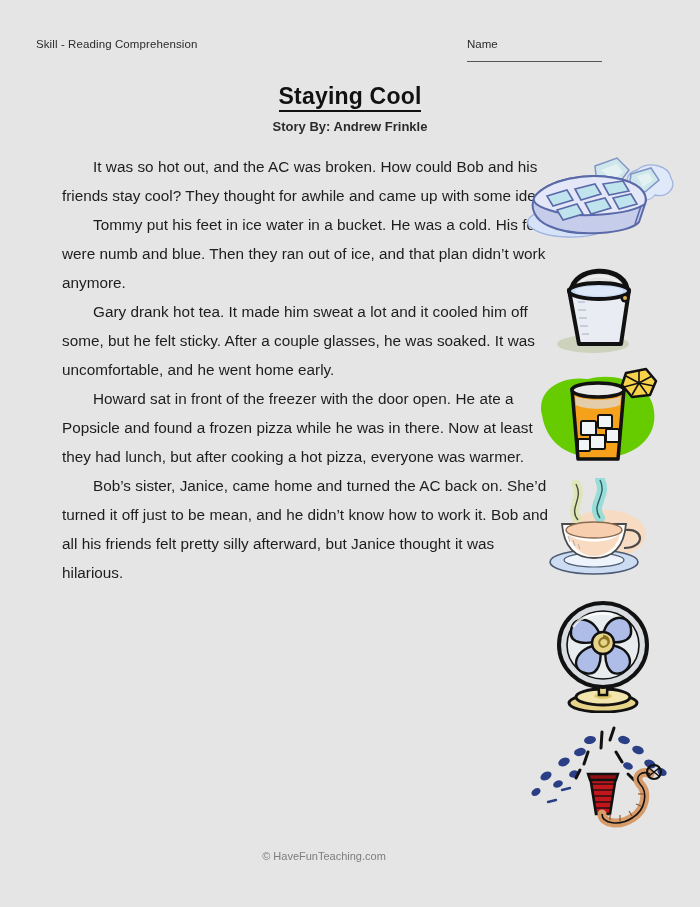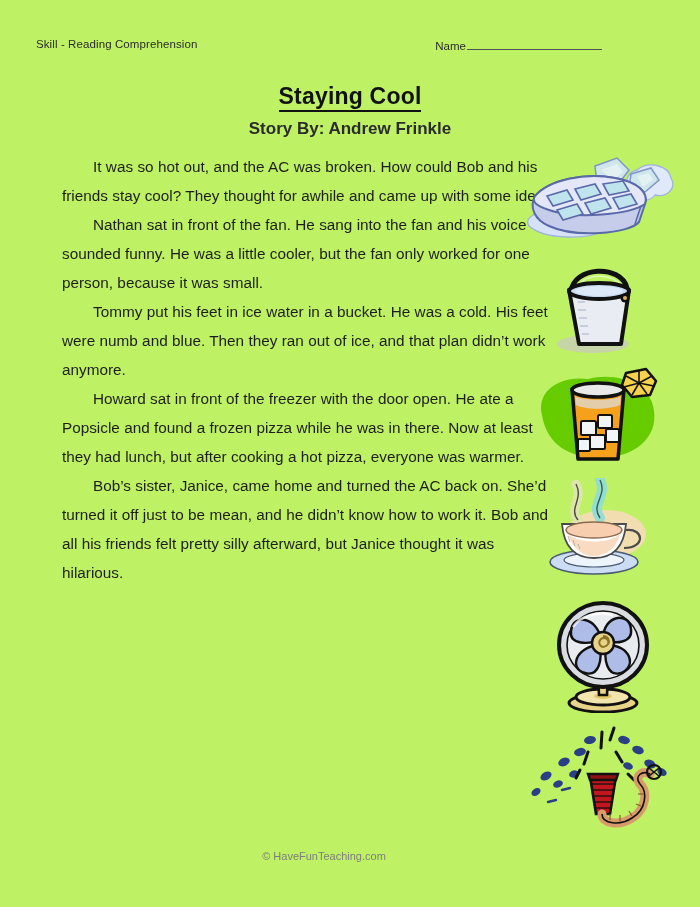--- a/index.html
+++ b/index.html
@@ -12,21 +12,21 @@
     height: 907px;
     font-family: "Liberation Sans", sans-serif;
     color: #1a1a1a;
     position: relative;
     overflow: hidden;
   }
   .page {
     position: relative;
     width: 700px;
     height: 907px;
-    background: #bef264;
+    background: #e5e5e5;
   }
 
   
   .header {
     position: absolute;
     top: 38px;
     left: 36px;
     right: 36px;
     height: 20px;
     display: flex;
@@ -36,20 +36,21 @@
   .skill-label {
     font-size: 11.5px;
     color: #2b2b2b;
     letter-spacing: 0.1px;
     white-space: nowrap;
   }
   .name-group {
     display: flex;
     align-items: baseline;
     margin-right: 62px;
+    flex-direction: column;
   }
   .name-label {
     font-size: 11.5px;
     color: #2b2b2b;
   }
   .name-rule {
     display: inline-block;
     width: 135px;
     border-bottom: 1.2px solid #555;
     margin-left: 1px;
@@ -69,21 +70,21 @@
     font-weight: bold;
     color: #111;
     letter-spacing: 0.2px;
     display: inline-block;
     border-bottom: 2.2px solid #111;
     padding-bottom: 1px;
     line-height: 1.1;
   }
   .story-byline {
     margin-top: 7px;
-    font-size: 17px;
+    font-size: 13px;
     font-weight: bold;
     color: #2b2b2b;
   }
 
   
   .story-body {
     position: absolute;
     top: 152px;
     left: 62px;
     width: 497px;
@@ -131,22 +132,22 @@
     </div>
   </div>
 
   <div class="title-block">
     <div class="story-title">Staying Cool</div>
     <div class="story-byline">Story By: Andrew Frinkle</div>
   </div>
 
   <div class="story-body">
     <p class="story-para">It was so hot out, and the AC was broken. How could Bob and his friends stay cool? They thought for awhile and came up with some ideas.</p>
-    <p class="story-para">Nathan sat in front of the fan. He sang into the fan and his voice sounded funny. He was a little cooler, but the fan only worked for one person, because it was small.</p>
     <p class="story-para">Tommy put his feet in ice water in a bucket. He was a cold. His feet were numb and blue. Then they ran out of ice, and that plan didn’t work anymore.</p>
+    <p class="story-para">Gary drank hot tea. It made him sweat a lot and it cooled him off some, but he felt sticky. After a couple glasses, he was soaked. It was uncomfortable, and he went home early.</p>
     <p class="story-para">Howard sat in front of the freezer with the door open. He ate a Popsicle and found a frozen pizza while he was in there. Now at least they had lunch, but after cooking a hot pizza, everyone was warmer.</p>
     <p class="story-para">Bob’s sister, Janice, came home and turned the AC back on. She’d turned it off just to be mean, and he didn’t know how to work it. Bob and all his friends felt pretty silly afterward, but Janice thought it was hilarious.</p>
   </div>
 
   <div class="art" style="left:519px; top:148px; width:160px; height:100px;">
     <svg width="160" height="100" viewBox="0 0 160 100">
 
       <path d="M10 78 C4 70 18 62 34 64 C44 56 62 60 64 70 C80 68 92 74 86 82 C70 92 26 92 10 78 Z" fill="#d6e2f7" stroke="#9fb3de" stroke-width="1.4"></path>
       <path d="M118 22 C130 12 150 18 152 30 C158 40 148 50 136 47 C130 56 112 52 112 42 C104 36 108 24 118 22 Z" fill="#dfe9fa" stroke="#9fb3de" stroke-width="1.3"></path>
 

